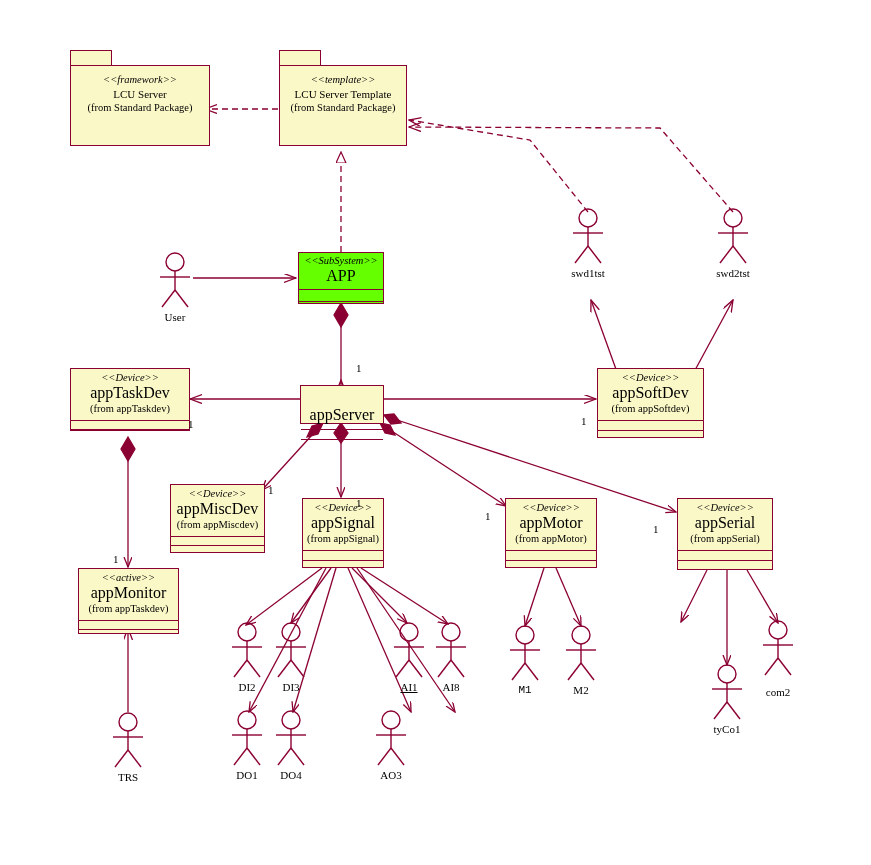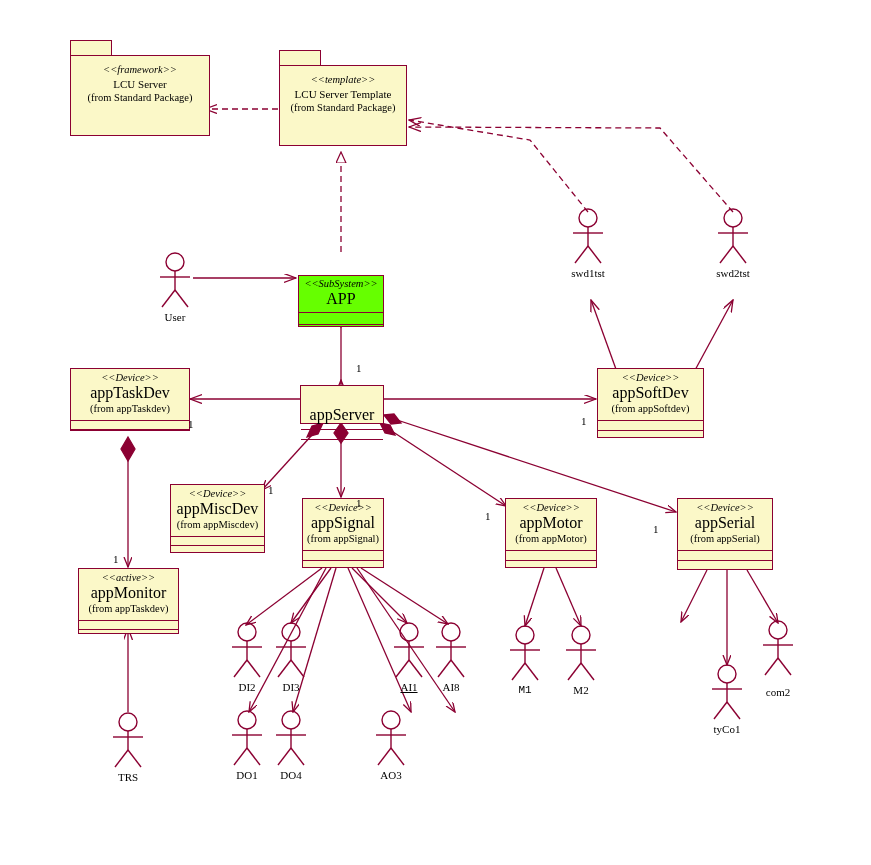--- a/index.html
+++ b/index.html
@@ -9,21 +9,21 @@
 
   
   .node{position:absolute;box-sizing:border-box;border:1.5px solid #8B0032;
         background:#FBF8C8;z-index:5;}
   .node .hdr{padding:3px 2px 4px 2px;text-align:center;line-height:1.18;
              font-size:11px;color:#000;}
   .node .hdr .st{font-style:italic;font-size:10.5px;display:block;}
   .node .hdr .nm{display:block;font-size:16px;}
   .node .hdr .fr{display:block;font-size:10.5px;}
   .node .bar{border-top:1.5px solid #8B0032;height:11px;}
-  .node.green{background:#66FF00;margin-top:23px;}
+  .node.green{background:#66FF00;}
   .node.green .hdr{padding:2px 2px 3px 2px;}
 
   
   .pkg{position:absolute;z-index:5;}
   .pkg .tab{position:absolute;left:0;top:0;width:42px;height:16px;
             border:1.5px solid #8B0032;background:#FBF8C8;box-sizing:border-box;}
   .pkg .body{position:absolute;left:0;top:15px;right:0;bottom:0;
              border:1.5px solid #8B0032;background:#FBF8C8;box-sizing:border-box;
              text-align:center;line-height:1.3;font-size:11px;padding-top:7px;color:#000;}
   .pkg .body .st{font-style:italic;font-size:10.5px;display:block;}
@@ -137,21 +137,21 @@
        com2 --&gt;
       <path d="M747,570 L778,623" marker-end="url(#arw)"></path>
 
       
       <path d="M591,300 L617,372" marker-end="url(#arwOpen)" transform="rotate(180 604 336)"></path>
       
       <path d="M733,300 L694,372" marker-end="url(#arwOpen)" transform="rotate(180 713.5 336)"></path>
     </g>
   </svg>
 
-  <div class="pkg" style="left:70px;top:40px;width:140px;height:96px;text-decoration:underline;">
+  <div class="pkg" style="left:70px;top:50px;width:140px;height:96px;text-decoration:underline;">
     <div class="tab"></div>
     <div class="body">
       <span class="st">&lt;&lt;framework&gt;&gt;</span>
       <span class="nm">LCU Server</span>
       <span class="fr">(from Standard Package)</span>
     </div>
   </div>
 
   <div class="pkg" style="left:279px;top:50px;width:128px;height:96px;">
     <div class="tab"></div>

